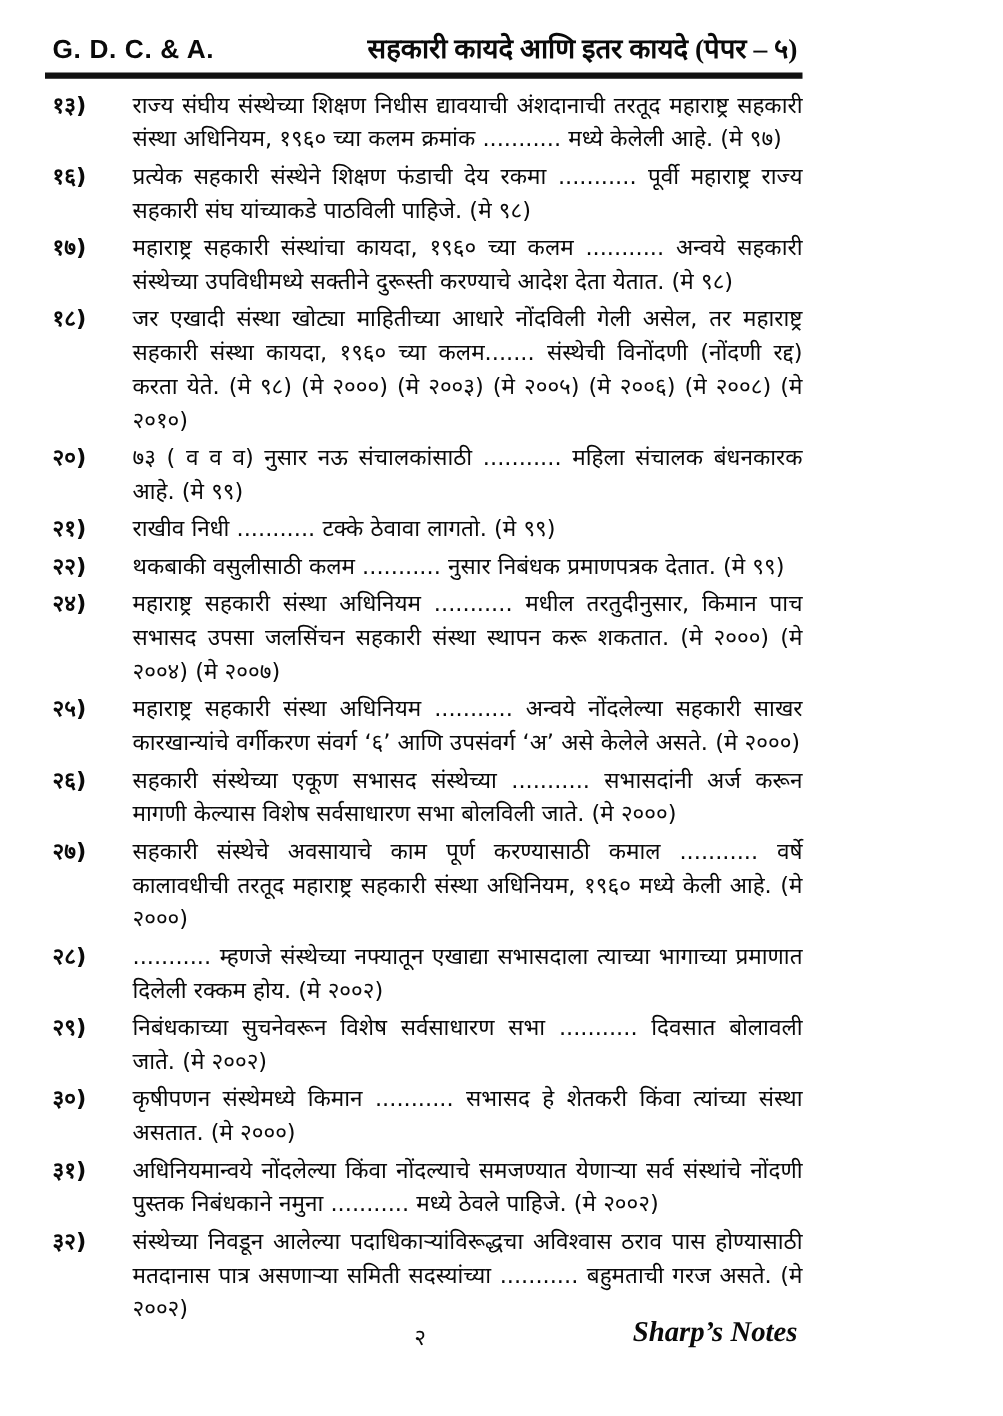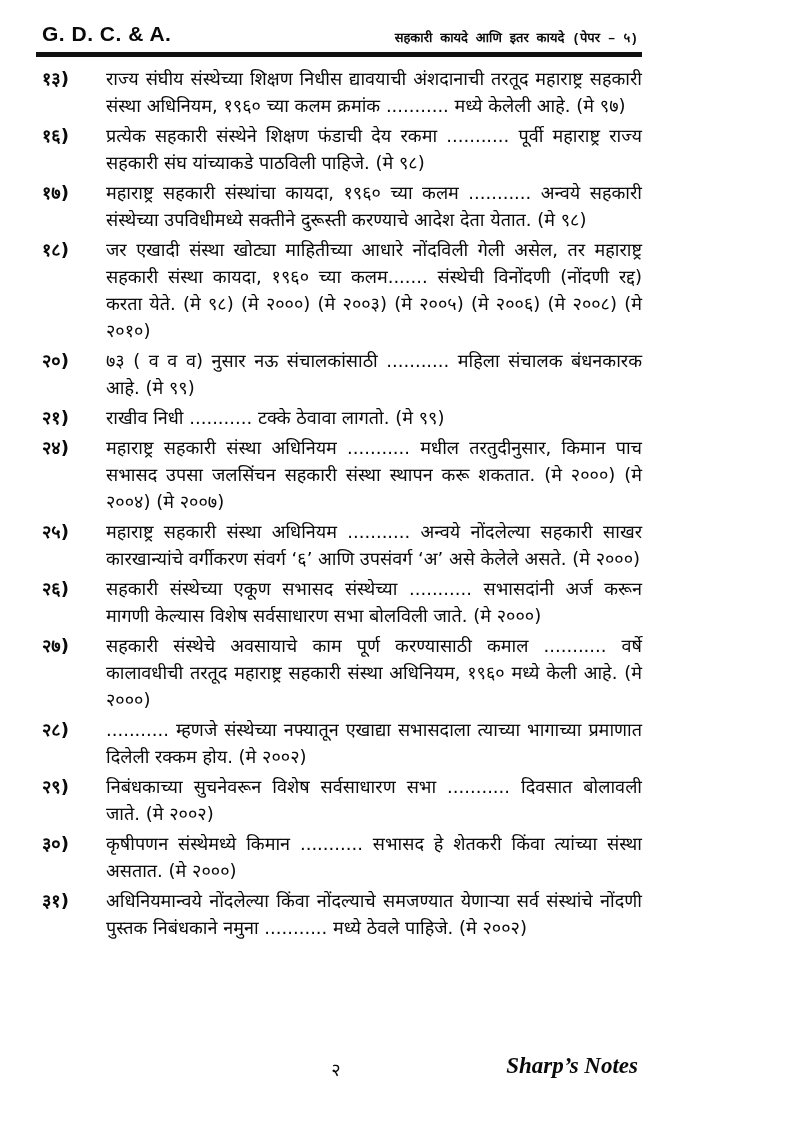--- a/index.html
+++ b/index.html
@@ -22,23 +22,23 @@
     padding:6px 4px 5px 6px;
   }
   .h-left {
     font-family:"Liberation Sans",sans-serif;
     font-weight:700;
     font-size:21px;
     letter-spacing:.5px;
     white-space:nowrap;
   }
   .h-right {
-    font-family:Liberation Mono, monospace;
+    font-family:Liberation Serif, serif;
     font-weight:700;
-    font-size:13px;
+    font-size:22px;
     white-space:nowrap;
   }
   .rule {
     height:4px;
     border-top:2px solid #111;
     border-bottom:3px solid #111;
     margin-top:1px;
   }
   .qlist { margin-top:8px; }
   .q {
@@ -110,20 +110,24 @@
       </div>
     <div class="q">
         <span class="qnum">२०)</span>
         <span class="qtext">७३ ( व व व) नुसार नऊ संचालकांसाठी ........... महिला संचालक बंधनकारक आहे. (मे ९९)</span>
       </div>
     <div class="q">
         <span class="qnum">२१)</span>
         <span class="qtext">राखीव निधी ........... टक्के ठेवावा लागतो. (मे ९९)</span>
       </div>
     <div class="q">
+        <span class="qnum">२२)</span>
+        <span class="qtext">थकबाकी वसुलीसाठी कलम ........... नुसार निबंधक प्रमाणपत्रक देतात. (मे ९९)</span>
+      </div>
+    <div class="q">
         <span class="qnum">२४)</span>
         <span class="qtext">महाराष्ट्र सहकारी संस्था अधिनियम ........... मधील तरतुदीनुसार, किमान पाच सभासद उपसा जलसिंचन सहकारी संस्था स्थापन करू शकतात. (मे २०००) (मे २००४) (मे २००७)</span>
       </div>
     <div class="q">
         <span class="qnum">२५)</span>
         <span class="qtext">महाराष्ट्र सहकारी संस्था अधिनियम ........... अन्वये नोंदलेल्या सहकारी साखर कारखान्यांचे वर्गीकरण संवर्ग ‘६’ आणि उपसंवर्ग ‘अ’ असे केलेले असते. (मे २०००)</span>
       </div>
     <div class="q">
         <span class="qnum">२६)</span>
         <span class="qtext">सहकारी संस्थेच्या एकूण सभासद संस्थेच्या ........... सभासदांनी अर्ज करून मागणी केल्यास विशेष सर्वसाधारण सभा बोलविली जाते. (मे २०००)</span>
@@ -141,20 +145,24 @@
         <span class="qtext">निबंधकाच्या सुचनेवरून विशेष सर्वसाधारण सभा ........... दिवसात बोलावली जाते. (मे २००२)</span>
       </div>
     <div class="q">
         <span class="qnum">३०)</span>
         <span class="qtext">कृषीपणन संस्थेमध्ये किमान ........... सभासद हे शेतकरी किंवा त्यांच्या संस्था असतात. (मे २०००)</span>
       </div>
     <div class="q">
         <span class="qnum">३१)</span>
         <span class="qtext">अधिनियमान्वये नोंदलेल्या किंवा नोंदल्याचे समजण्यात येणाऱ्या सर्व संस्थांचे नोंदणी पुस्तक निबंधकाने नमुना ........... मध्ये ठेवले पाहिजे. (मे २००२)</span>
       </div>
+    <div class="q">
+        <span class="qnum">३२)</span>
+        <span class="qtext">संस्थेच्या निवडून आलेल्या पदाधिकाऱ्यांविरूद्धचा अविश्वास ठराव पास होण्यासाठी मतदानास पात्र असणाऱ्या समिती सदस्यांच्या ........... बहुमताची गरज असते. (मे २००२)</span>
+      </div>
   </div>
 
   <div class="footer">
     <span class="pageno">२</span>
     <span class="brand">Sharp’s Notes</span>
   </div>
 
 </div>
 
 </body></html>

